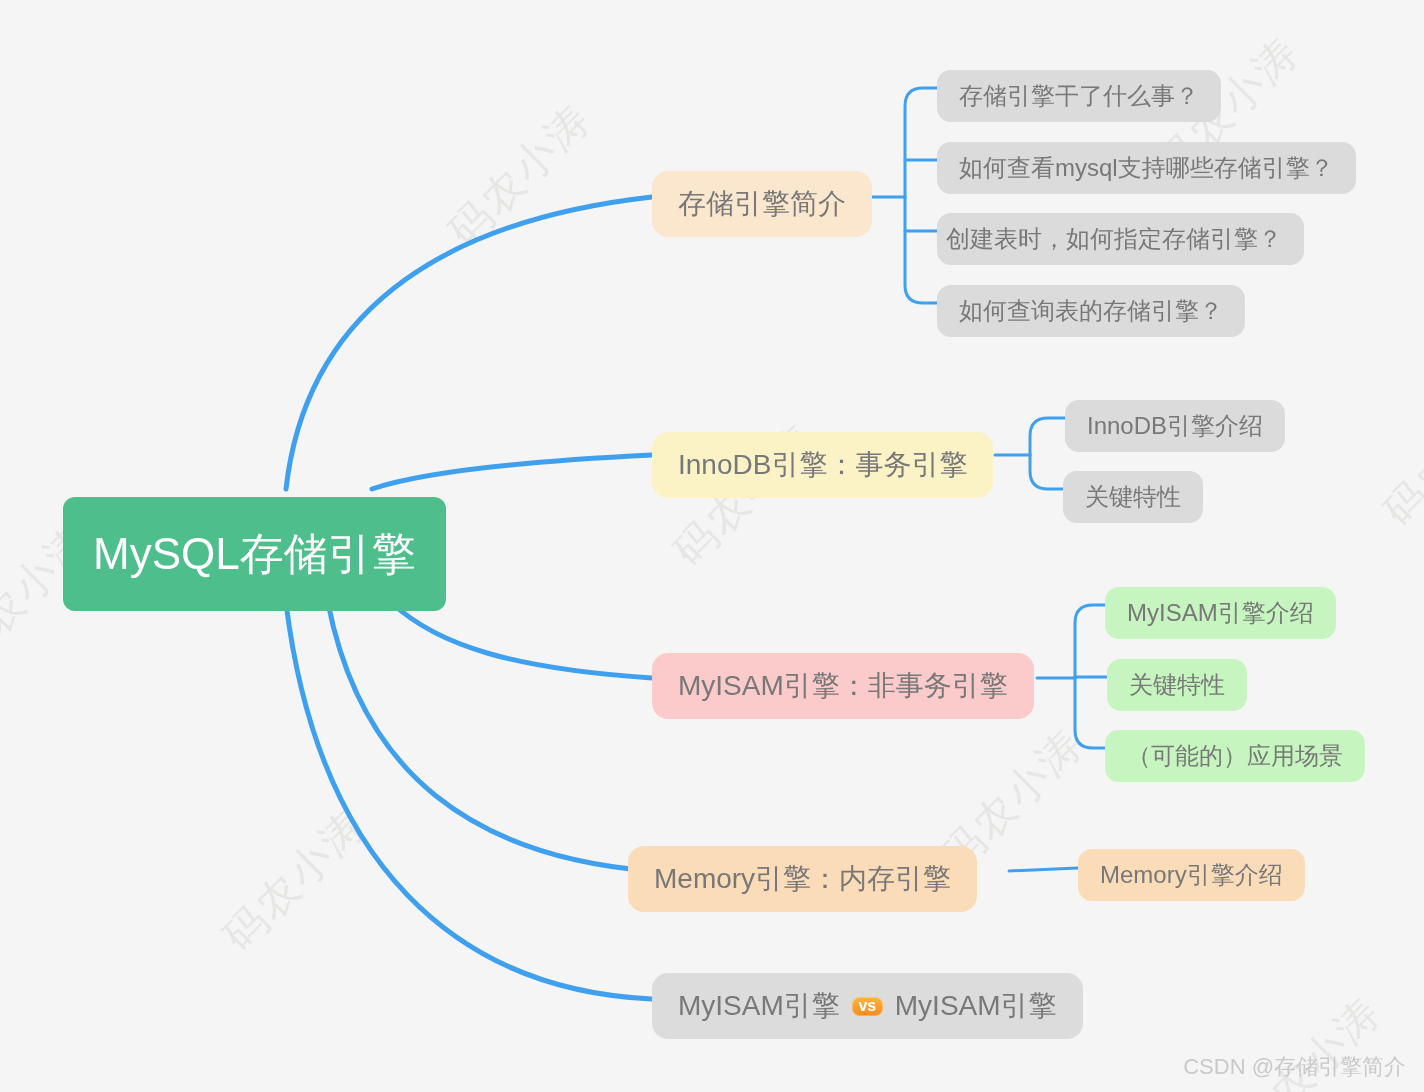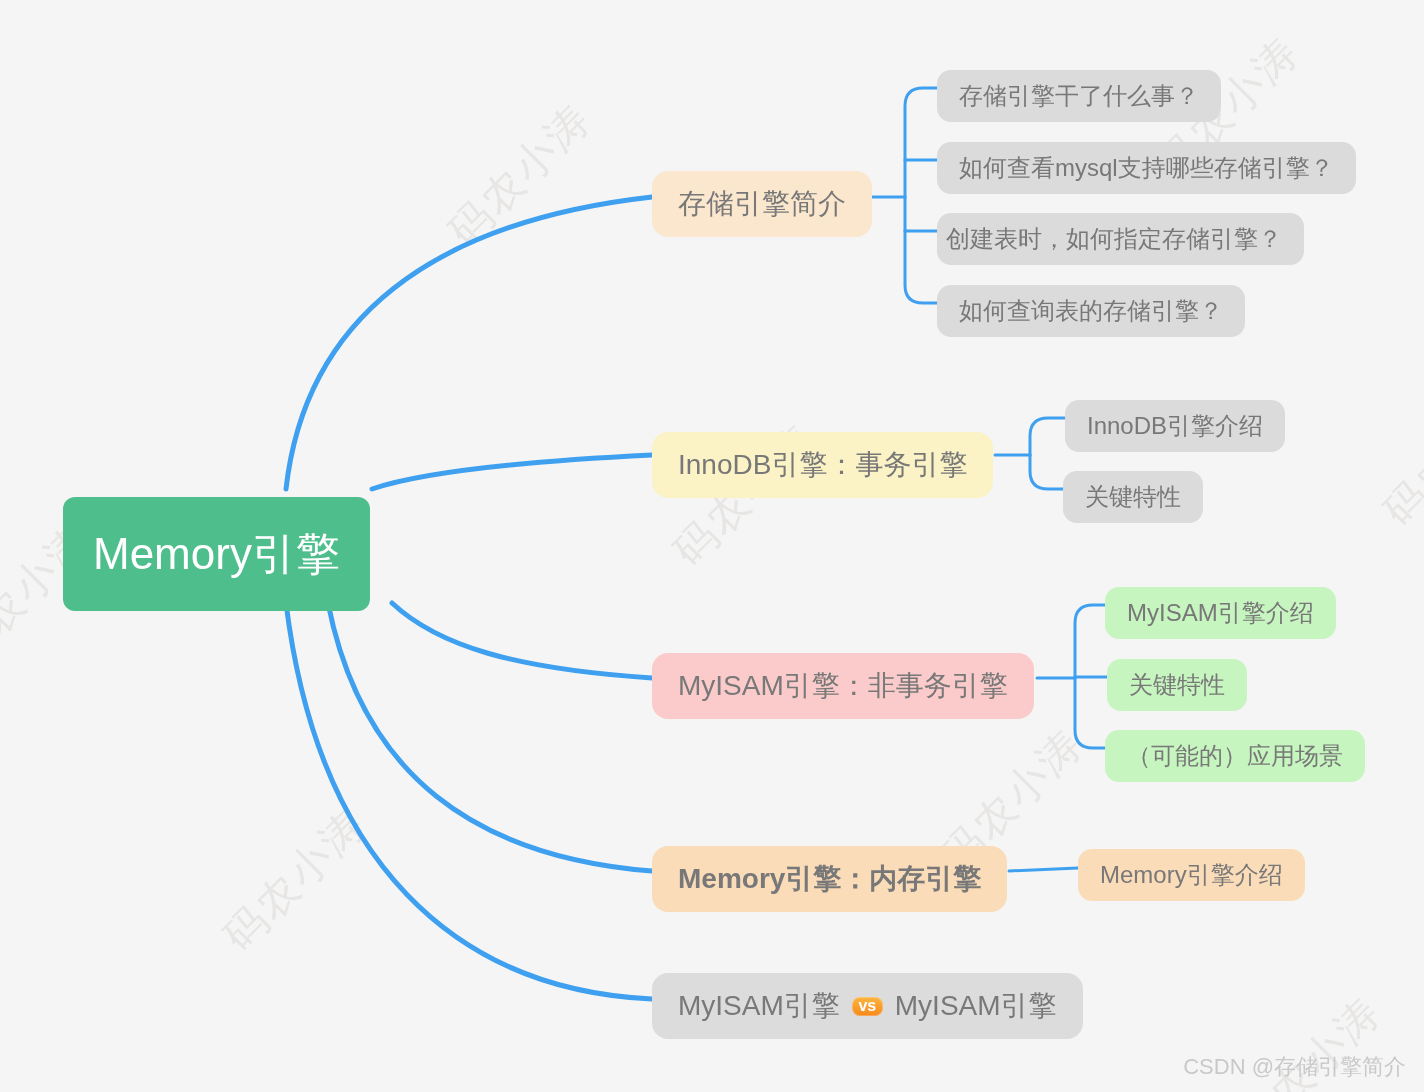--- a/index.html
+++ b/index.html
@@ -78,38 +78,38 @@
   <path class="conn sub" d="M 1030 455 V 471 Q 1030 489 1048 489 H 1063"></path>
 
   <path class="conn sub" d="M 1037 678 H 1075"></path>
   <path class="conn sub" d="M 1075 678 V 623 Q 1075 605 1093 605 H 1105"></path>
   <path class="conn sub" d="M 1075 677 H 1107"></path>
   <path class="conn sub" d="M 1075 678 V 730 Q 1075 748 1093 748 H 1105"></path>
 
   <path class="conn sub" d="M 1009 871 L 1078 868"></path>
 </svg>
 
-<div class="node root" style="left:63px;top:489px;">Memory引擎</div>
+<div class="node root" style="left:63px;top:489px;">MySQL存储引擎</div>
 
 <div class="node branch bg-peach" style="left:652px;top:163px;">存储引擎简介</div>
 <div class="node child bg-gray" style="left:937px;top:62px;">存储引擎干了什么事？</div>
 <div class="node child bg-gray" style="left:937px;top:134px;">如何查看mysql支持哪些存储引擎？</div>
 <div class="node child bg-gray" style="left:937px;top:205px;padding-left:9px;">创建表时，如何指定存储引擎？</div>
 <div class="node child bg-gray" style="left:937px;top:277px;">如何查询表的存储引擎？</div>
 
 <div class="node branch bg-yellow" style="left:652px;top:424px;">InnoDB引擎：事务引擎</div>
 <div class="node child bg-gray" style="left:1065px;top:392px;">InnoDB引擎介绍</div>
 <div class="node child bg-gray" style="left:1063px;top:463px;">关键特性</div>
 
 <div class="node branch bg-pink" style="left:652px;top:645px;">MyISAM引擎：非事务引擎</div>
 <div class="node child bg-green" style="left:1105px;top:579px;">MyISAM引擎介绍</div>
 <div class="node child bg-green" style="left:1107px;top:651px;">关键特性</div>
 <div class="node child bg-green" style="left:1105px;top:722px;">（可能的）应用场景</div>
 
-<div class="node branch bg-orange" style="left:652px;top:838px;font-weight:bold;">Memory引擎：内存引擎</div>
+<div class="node branch bg-orange" style="left:628px;top:838px;">Memory引擎：内存引擎</div>
 <div class="node child bg-orange" style="left:1078px;top:841px;">Memory引擎介绍</div>
 
 <div class="node branch bg-gray2" style="left:652px;top:965px;">
   <span>MyISAM引擎</span>
   <span class="vs-badge">vs</span>
   <span>MyISAM引擎</span>
 </div>
 
 <div class="credit">CSDN @存储引擎简介</div>
 

